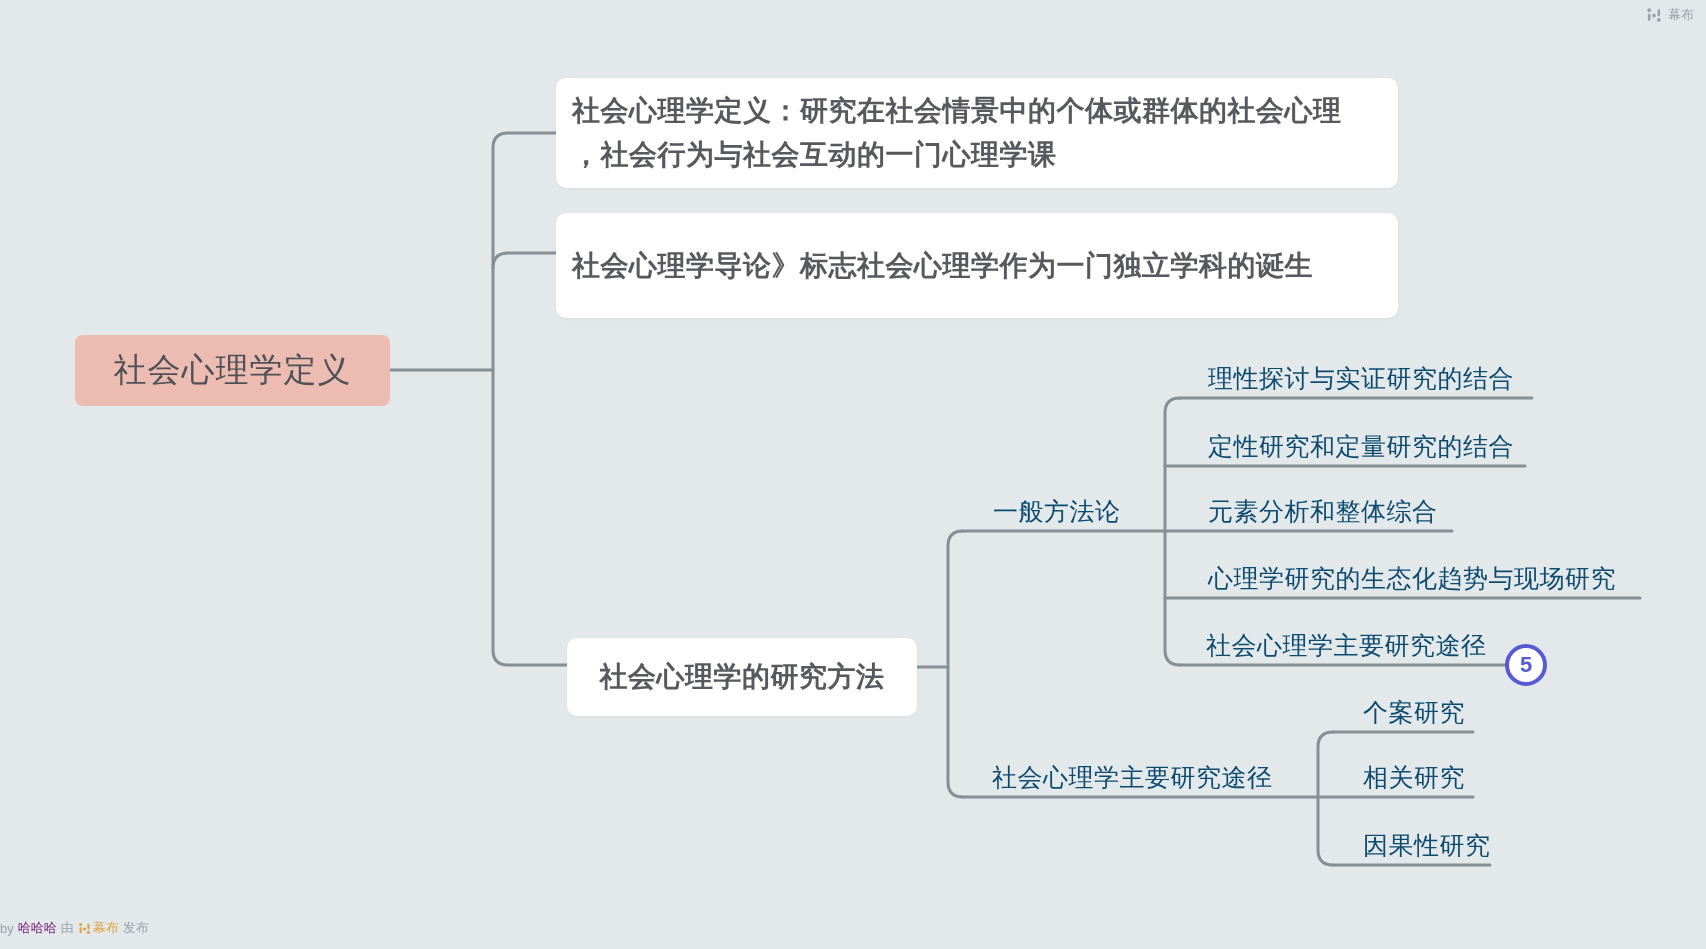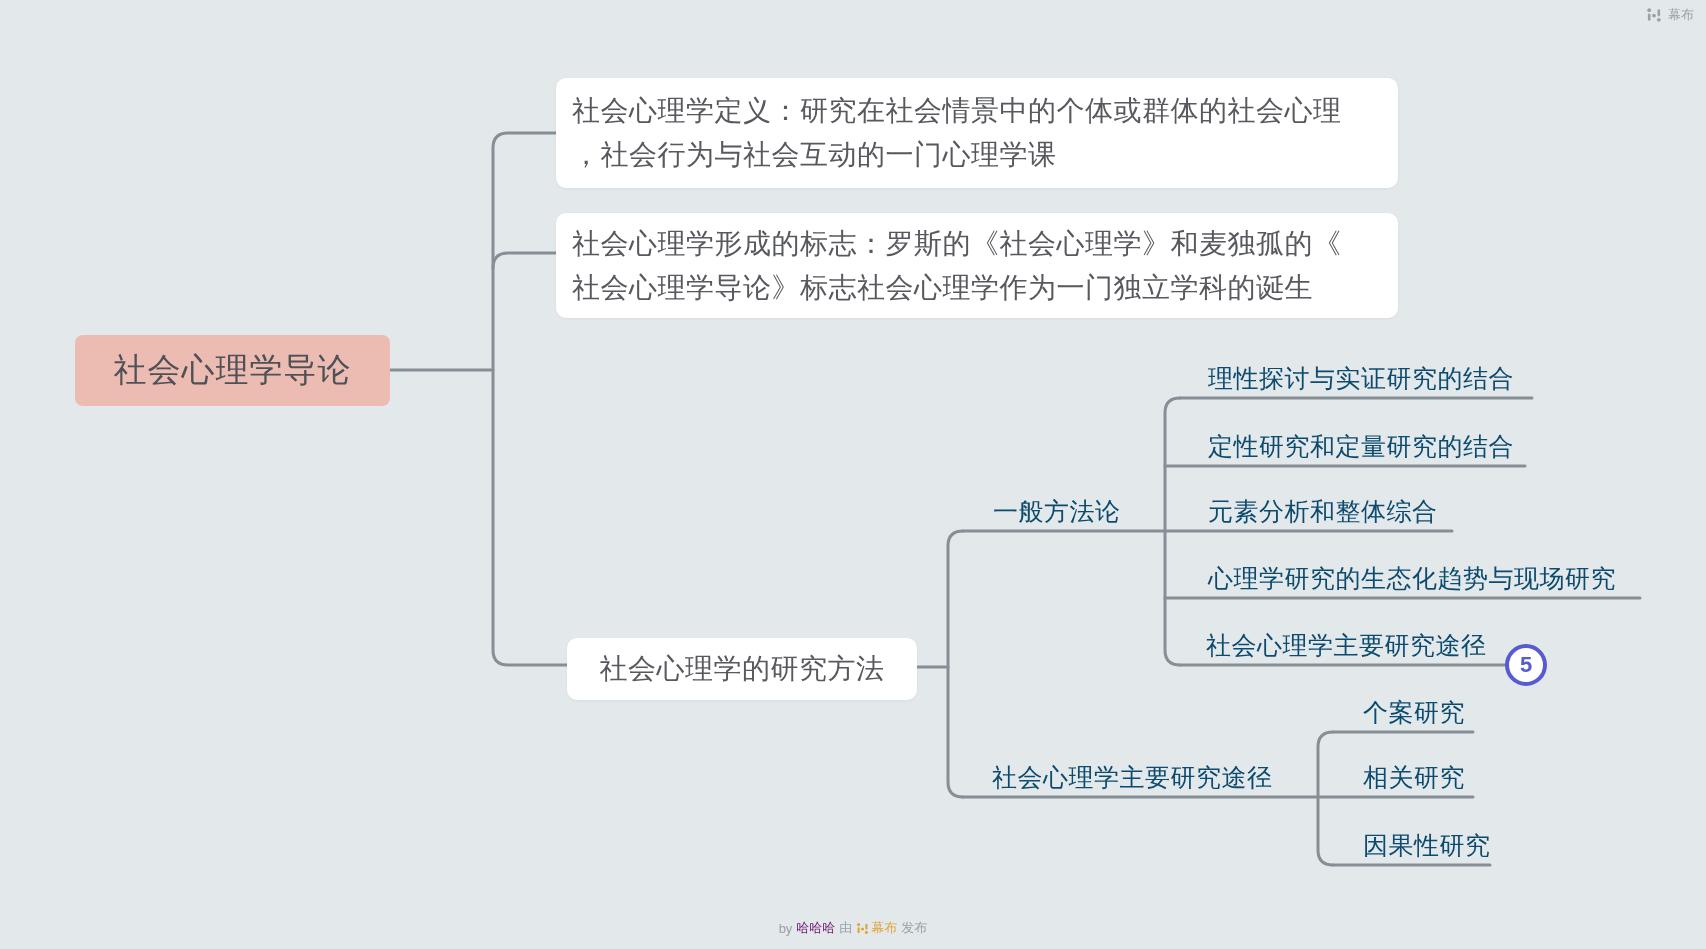--- a/index.html
+++ b/index.html
@@ -25,37 +25,37 @@
     border-radius: 10px;
     box-shadow: 0 1px 3px rgba(60,70,80,0.06);
     color: #57595e;
     display: flex;
     flex-direction: column;
     justify-content: center;
     font-size: 28px;
     line-height: 44px;
     letter-spacing: 0.5px;
   }
-  .node-box .tline { padding: 0 16px; white-space: nowrap; }
+  .node-box .tline { padding: 0 16px; white-space: nowrap; font-weight: bold; }
   .root-node {
     position: absolute;
     left: 75px; top: 335px;
     width: 315px; height: 71px;
     background: #ecbcb3;
     border-radius: 8px;
     color: #4f5156;
     font-size: 33px;
     display: flex;
     align-items: center;
     justify-content: center;
     letter-spacing: 1px;
   }
   .methods-node {
     left: 567px; top: 638px;
-    width: 350px; height: 62px;
+    width: 350px; height: 78px;
     align-items: center;
   }
   .map-label {
     position: absolute;
     height: 32px;
     color: #0c4a6e;
     font-size: 25px;
     line-height: 32px;
     white-space: nowrap;
     letter-spacing: 0.5px;
@@ -84,21 +84,20 @@
     gap: 6px;
     color: #9aa2a9;
     font-size: 13px;
     cursor: pointer;
   }
   .page-footer {
     position: absolute;
     left: 0; right: 0;
     top: 919px;
     display: flex;
-    justify-content: center;
     align-items: center;
     gap: 4px;
     font-size: 13px;
     color: #9aa2a9;
   }
   .page-footer .accent { color: #701a75; }
   .page-footer .brand-link {
     display: inline-flex;
     align-items: center;
     gap: 2px;
@@ -148,30 +147,29 @@
         <rect x="1.9" y="6.6" width="2.6" height="7.2" rx="1.3"></rect>
         <circle cx="8" cy="8.6" r="1.9"></circle>
         <rect x="11.5" y="2.2" width="2.6" height="7.2" rx="1.3"></rect>
         <circle cx="12.8" cy="12.8" r="1.9"></circle>
       </g>
     </svg>
     <span>幕布</span>
   </div>
 
   <div class="root-node">
-    <span>社会心理学导论</span>
+    <span>社会心理学定义</span>
   </div>
 
   <div class="node-box" style="left:556px; top:78px; width:842px; height:110px;">
     <div class="tline">社会心理学定义：研究在社会情景中的个体或群体的社会心理</div>
     <div class="tline">，社会行为与社会互动的一门心理学课</div>
   </div>
 
   <div class="node-box" style="left:556px; top:213px; width:842px; height:105px;">
-    <div class="tline">社会心理学形成的标志：罗斯的《社会心理学》和麦独孤的《</div>
     <div class="tline">社会心理学导论》标志社会心理学作为一门独立学科的诞生</div>
   </div>
 
   <div class="node-box methods-node">
     <div class="tline">社会心理学的研究方法</div>
   </div>
 
   <div class="map-label" style="left:993px; top:495px;">一般方法论</div>
 
   <div class="map-label" style="left:1208px; top:362px;">理性探讨与实证研究的结合</div>

